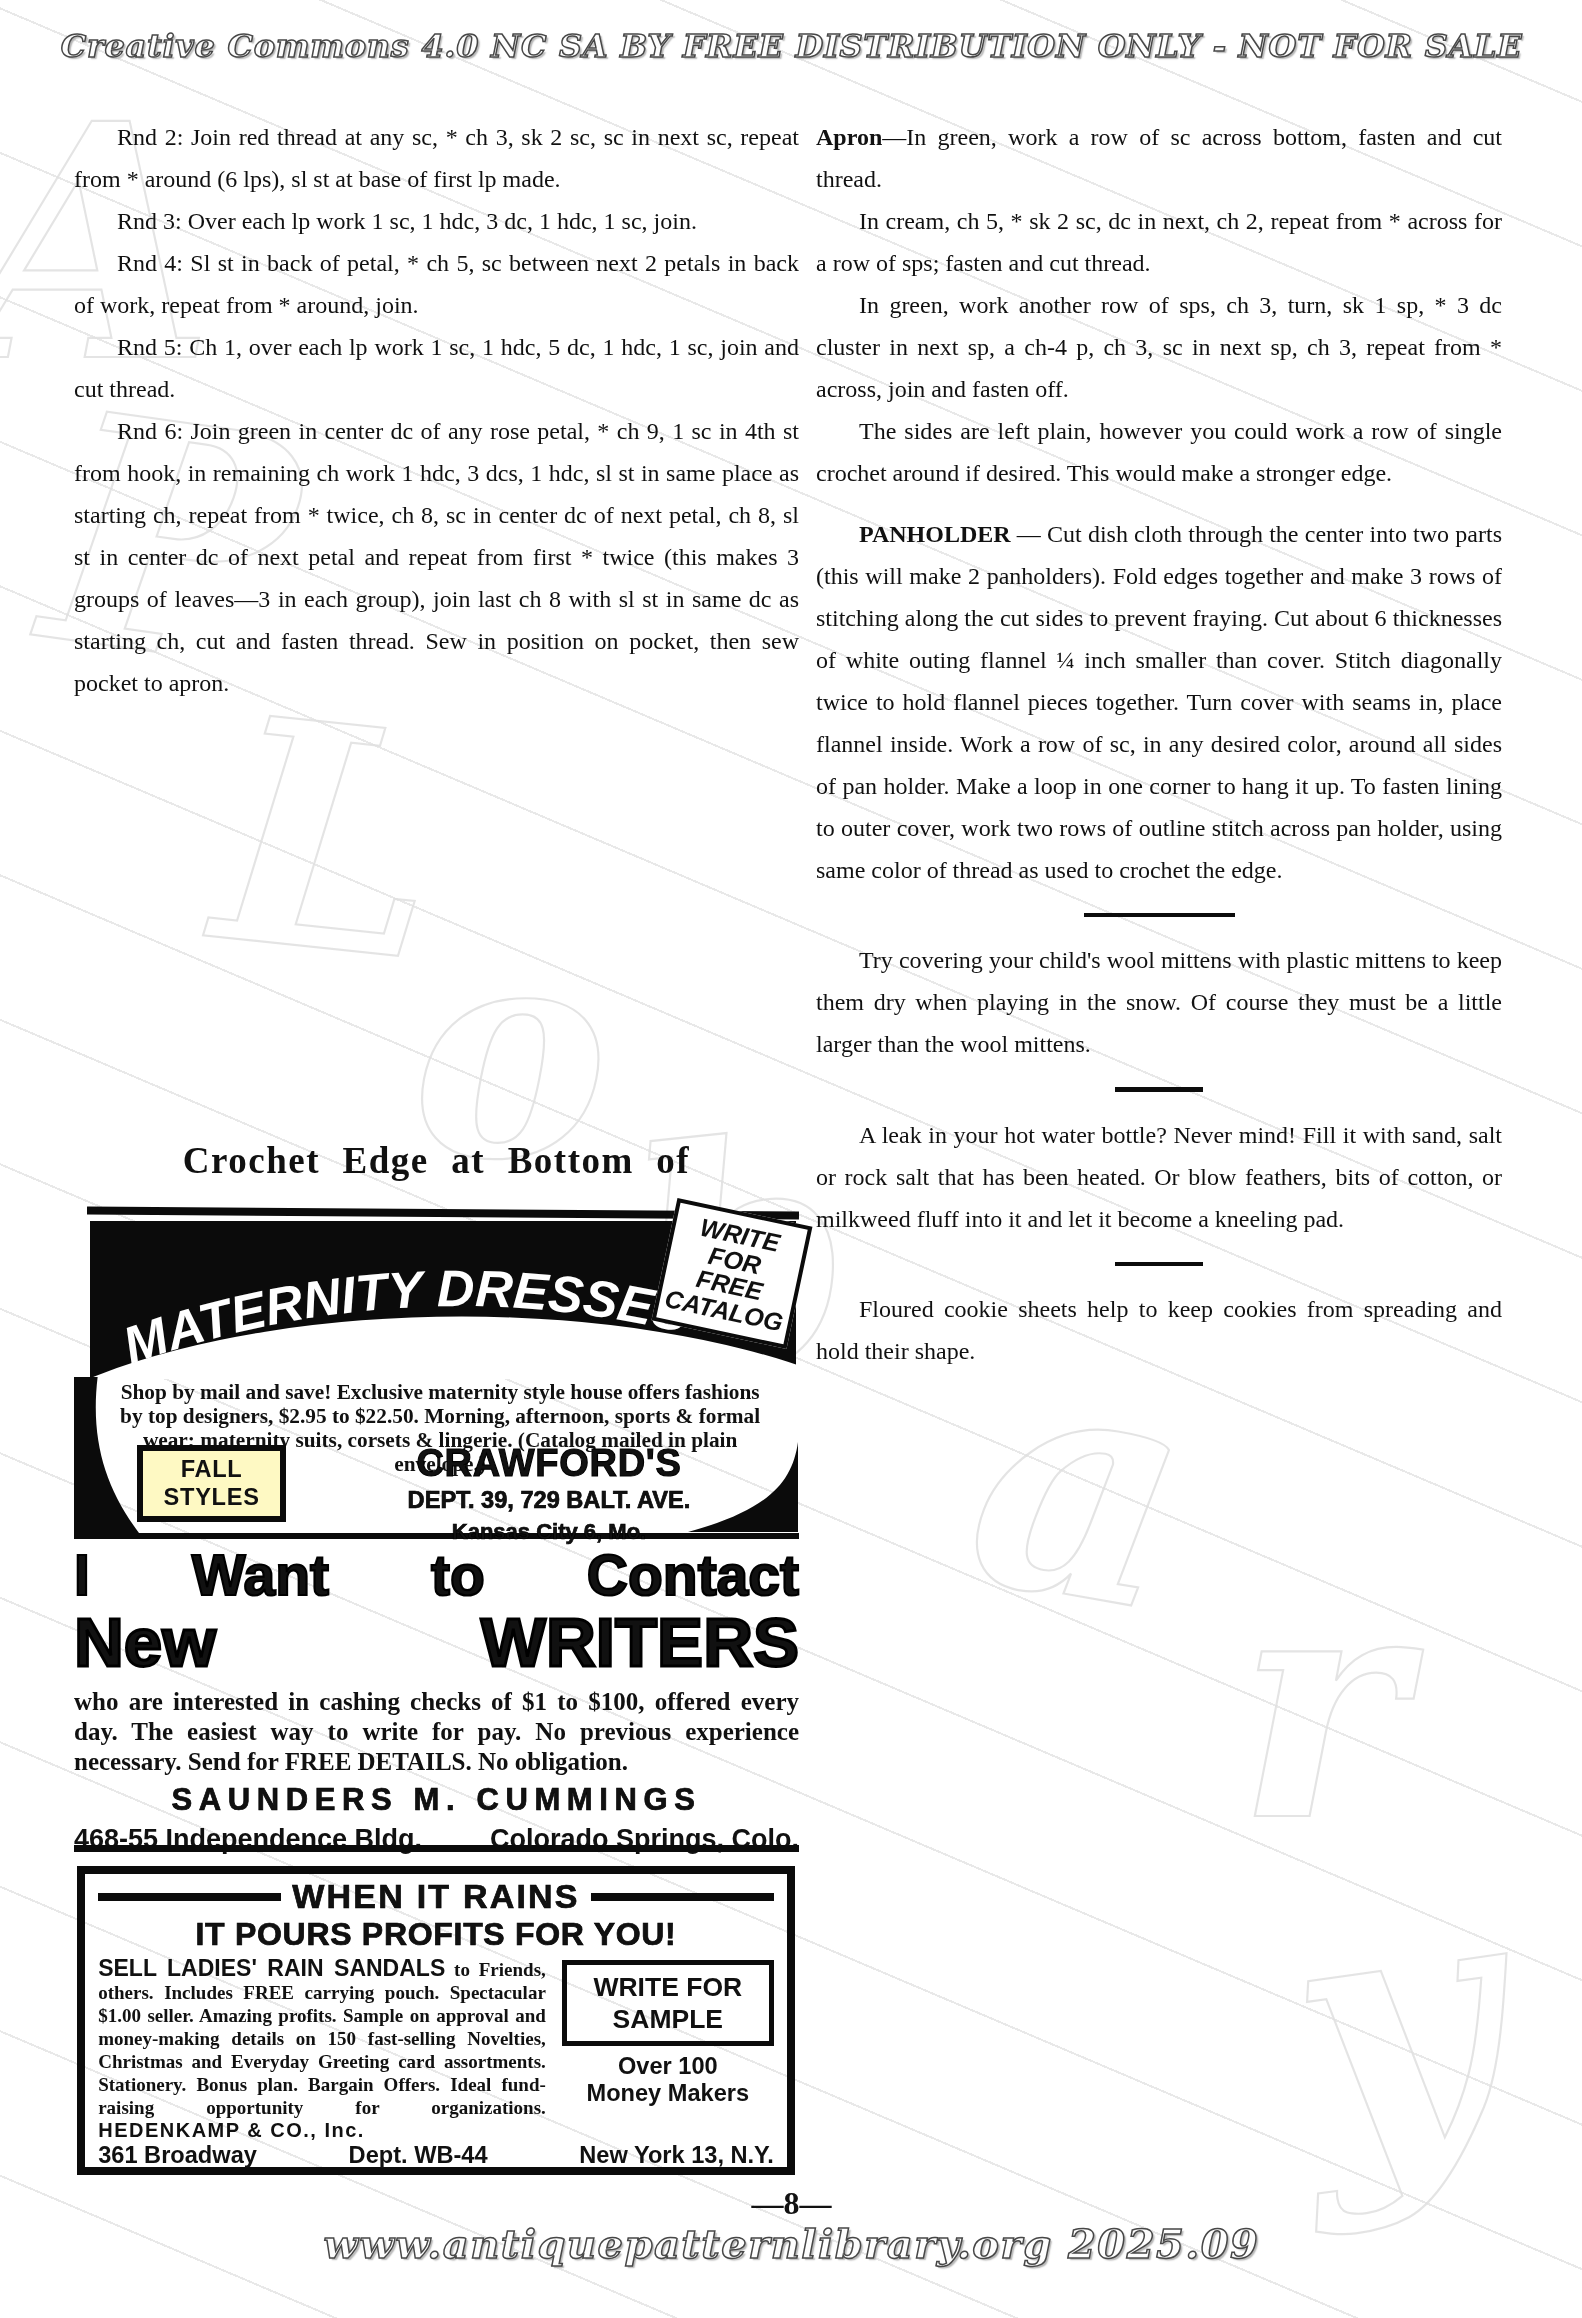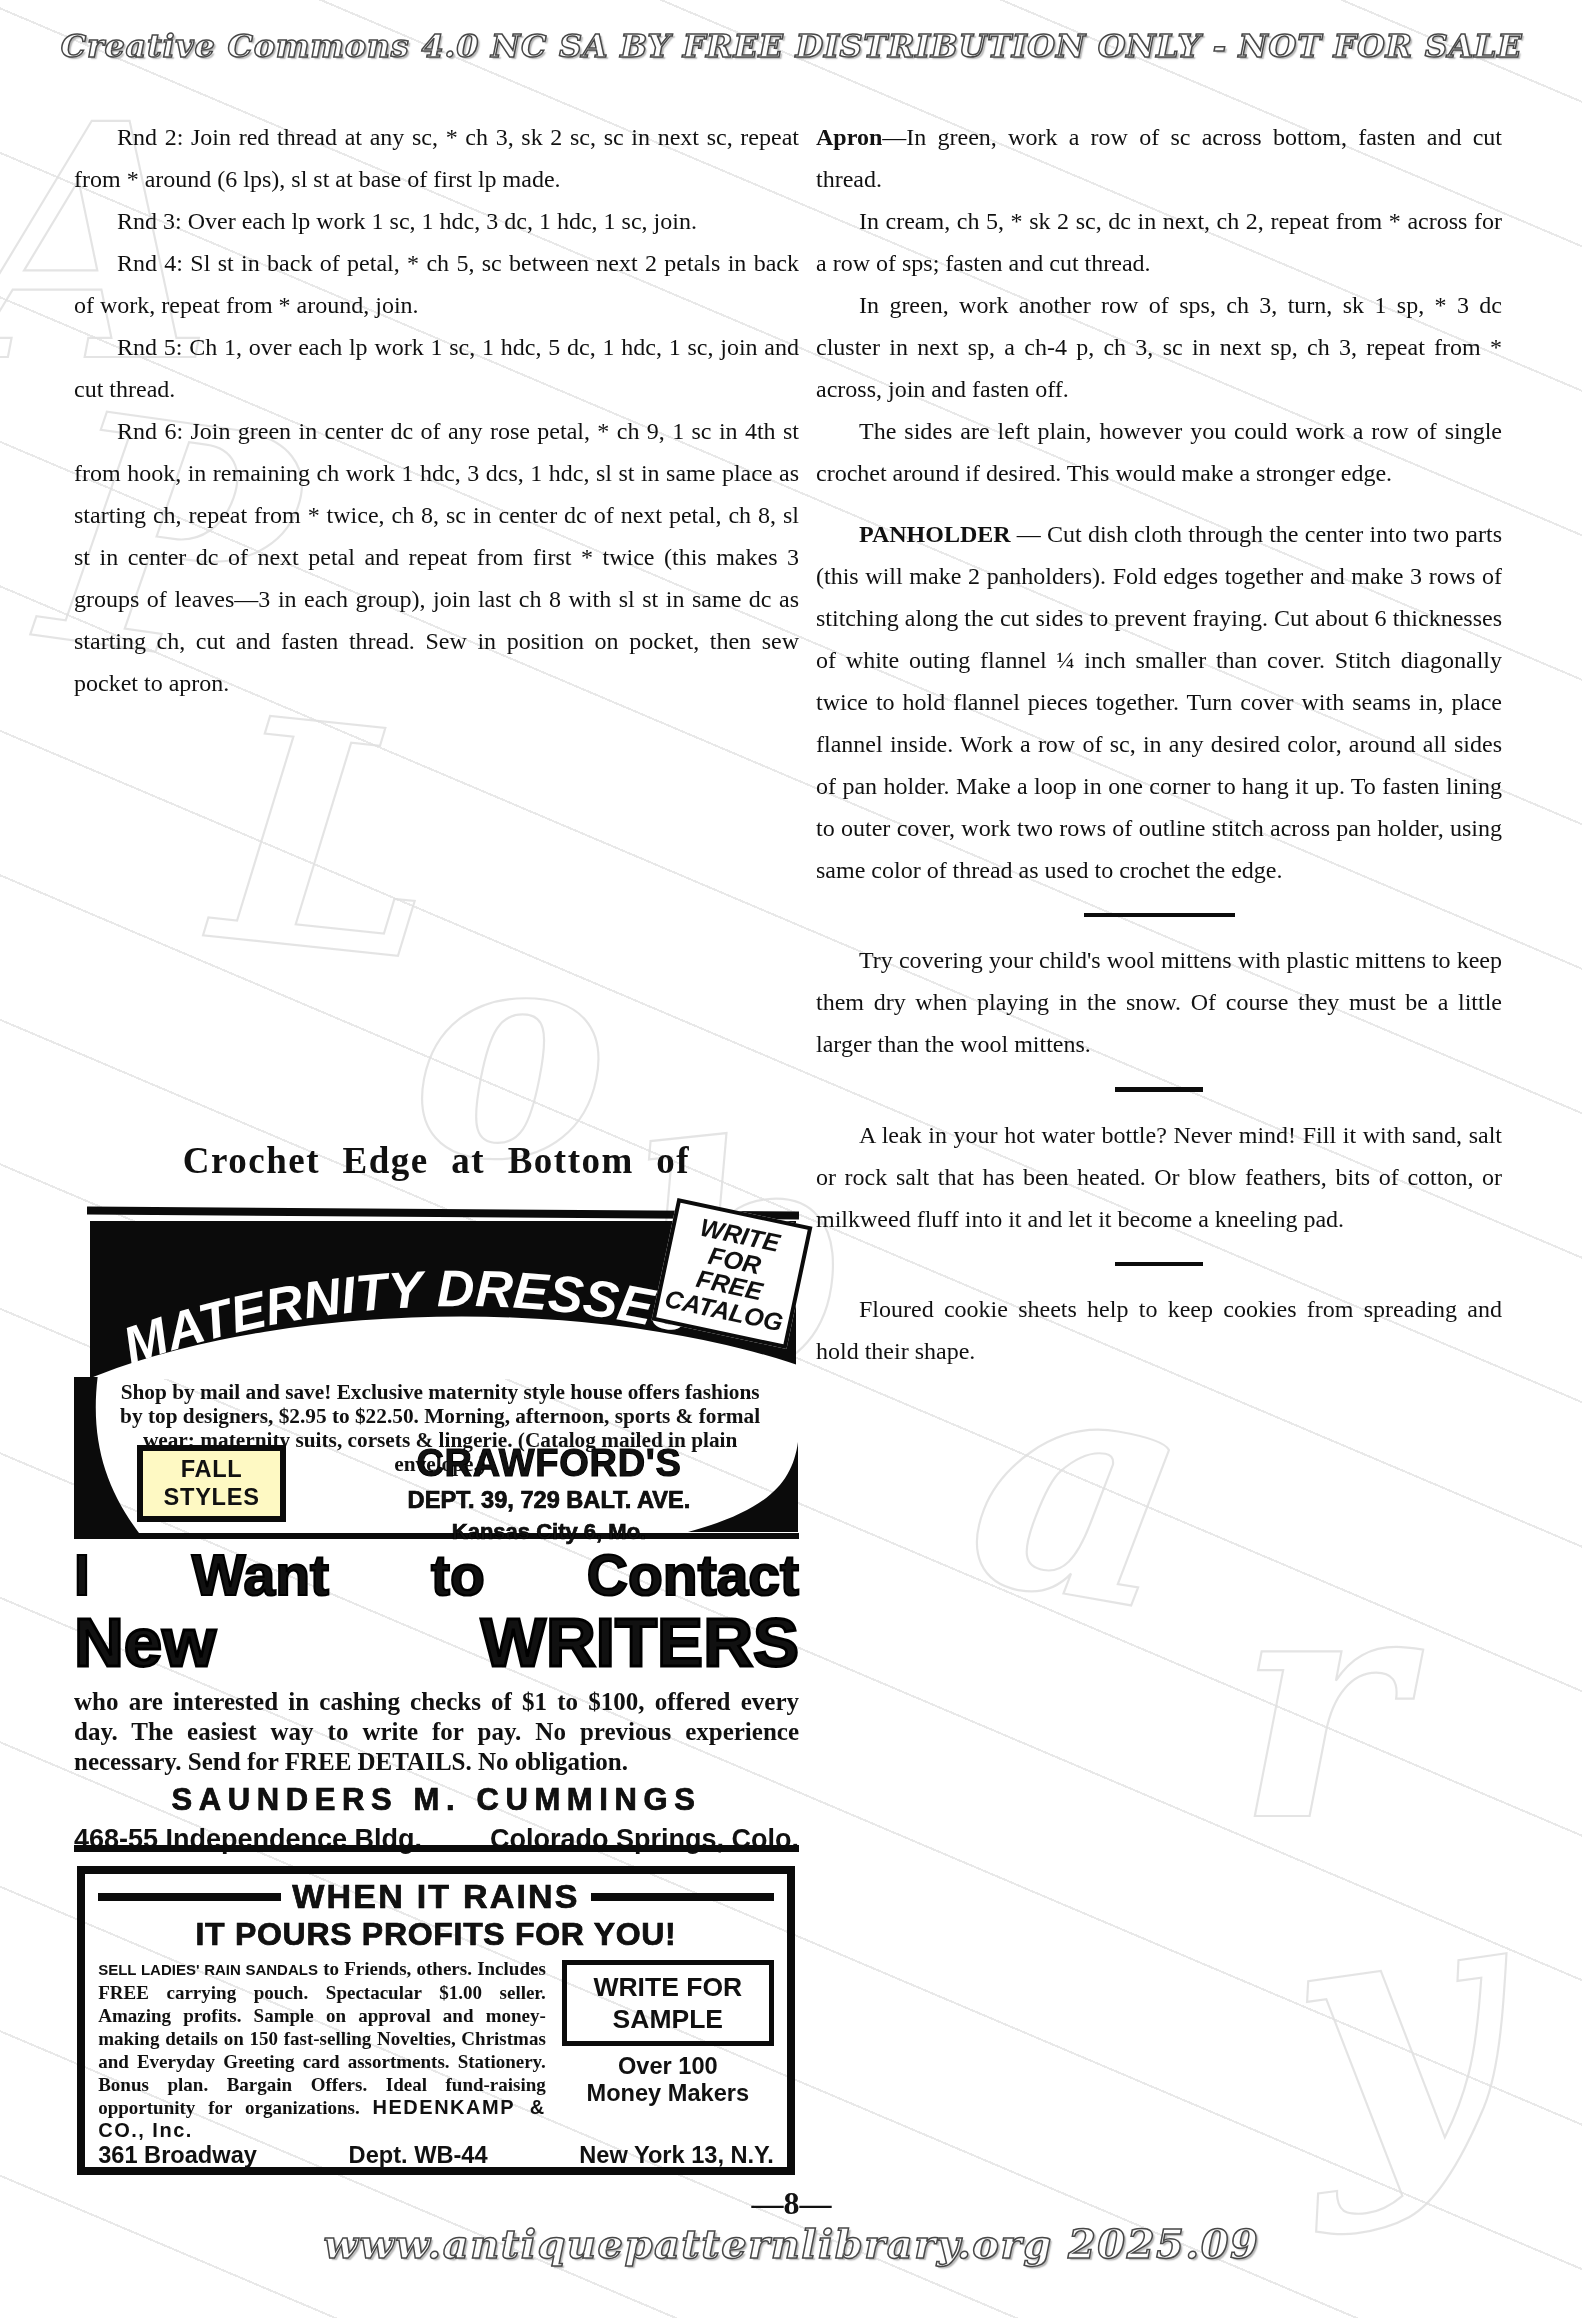--- a/index.html
+++ b/index.html
@@ -94,21 +94,21 @@
   .rain-title-row{display:flex;align-items:center;gap:11px;margin-top:-2.9px;}
   .rain-title-row .bar{flex:1;height:8px;background:#0b0b0b;}
   .rain-title{font-size:34px;font-weight:bold;letter-spacing:2.2px;-webkit-text-stroke:0.7px #000;white-space:nowrap;}
   .rain-subtitle{text-align:center;font-size:32px;font-weight:bold;letter-spacing:0.7px;-webkit-text-stroke:0.7px #000;margin-top:0px;}
   .rain-bodywrap{margin-top:4.4px;}
   .rain-right{float:right;width:212px;text-align:center;margin:2.9px 0 4.4px 16px;}
   .sample-box{border:5.9px solid #0b0b0b;padding:5.9px 2.9px;font-size:26.5px;line-height:32px;font-weight:bold;}
   .rain-over{font-size:23.6px;font-weight:bold;margin-top:7.4px;}
   .rain-mm{font-size:23.6px;font-weight:bold;}
   .rain-body{font-family:"Liberation Serif", serif;font-weight:bold;font-size:19px;line-height:23px;text-align:justify;margin:0;}
-  .rain-lead{font-family:"Liberation Sans", sans-serif;font-size:15px;font-weight:bold;}
+  .rain-lead{font-family:"Liberation Sans", sans-serif;font-size:23px;font-weight:bold;}
   .rain-company{font-family:"Liberation Sans", sans-serif;font-size:20px;font-weight:bold;letter-spacing:1.5px;}
   .rain-addr{display:flex;justify-content:space-between;clear:both;font-size:23.6px;font-weight:bold;margin-top:0;}
 
   
   .footer-pageno{position:absolute;top:2185px;left:0;width:100%;text-align:center;
     font-size:32px;font-weight:bold;}
   .footer-site{position:absolute;top:2220px;left:0;width:100%;text-align:center;
     font-size:40px;letter-spacing:1.5px;}
 </style>
 </head>

